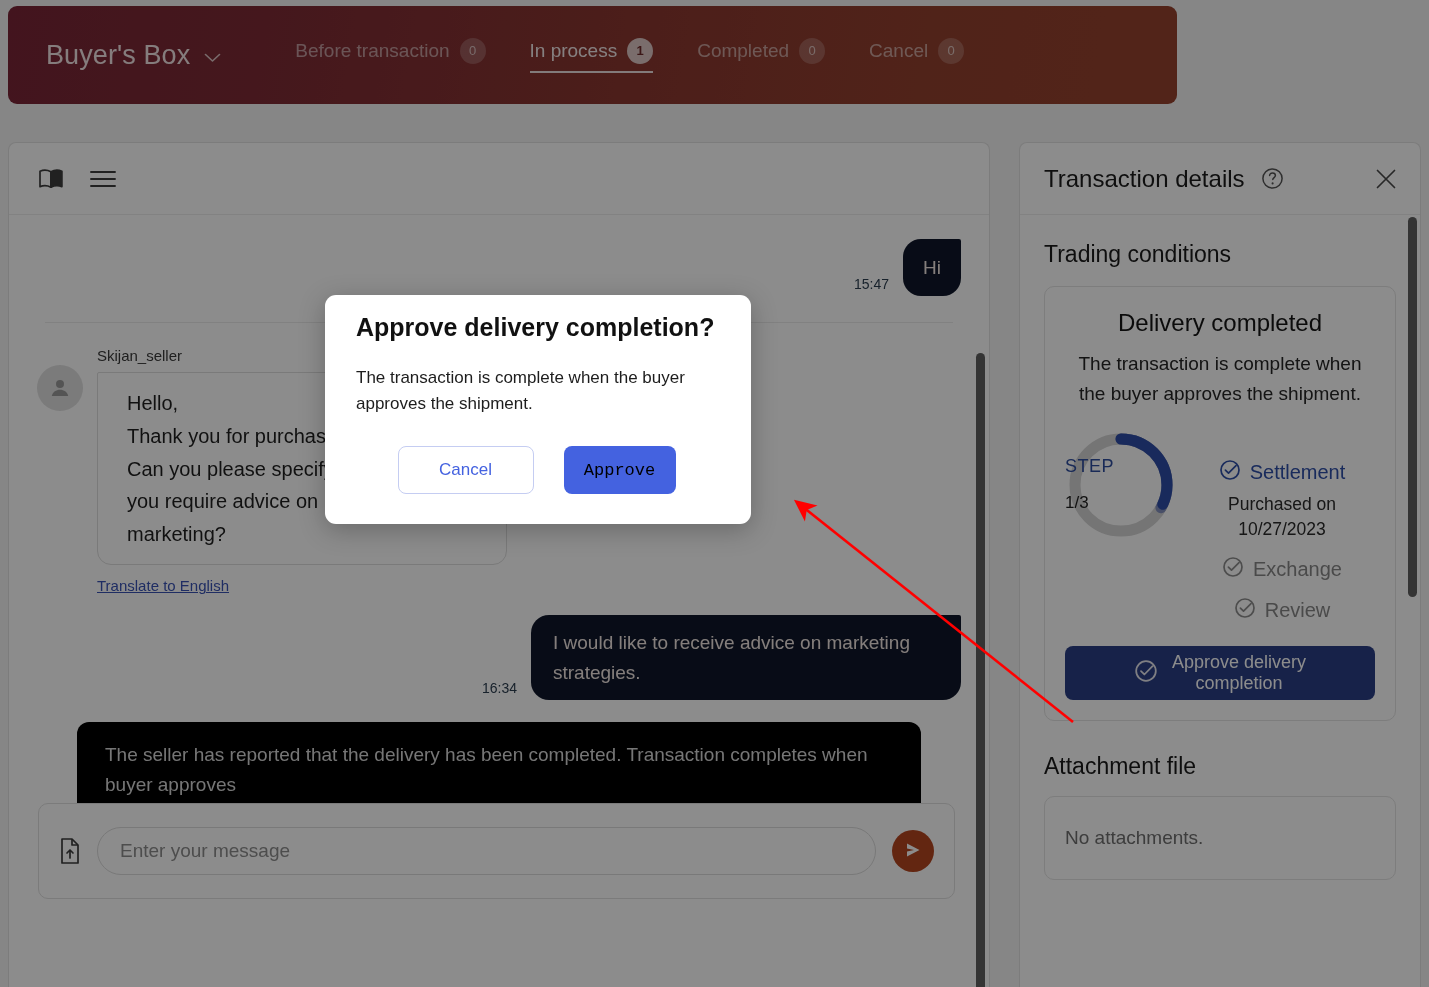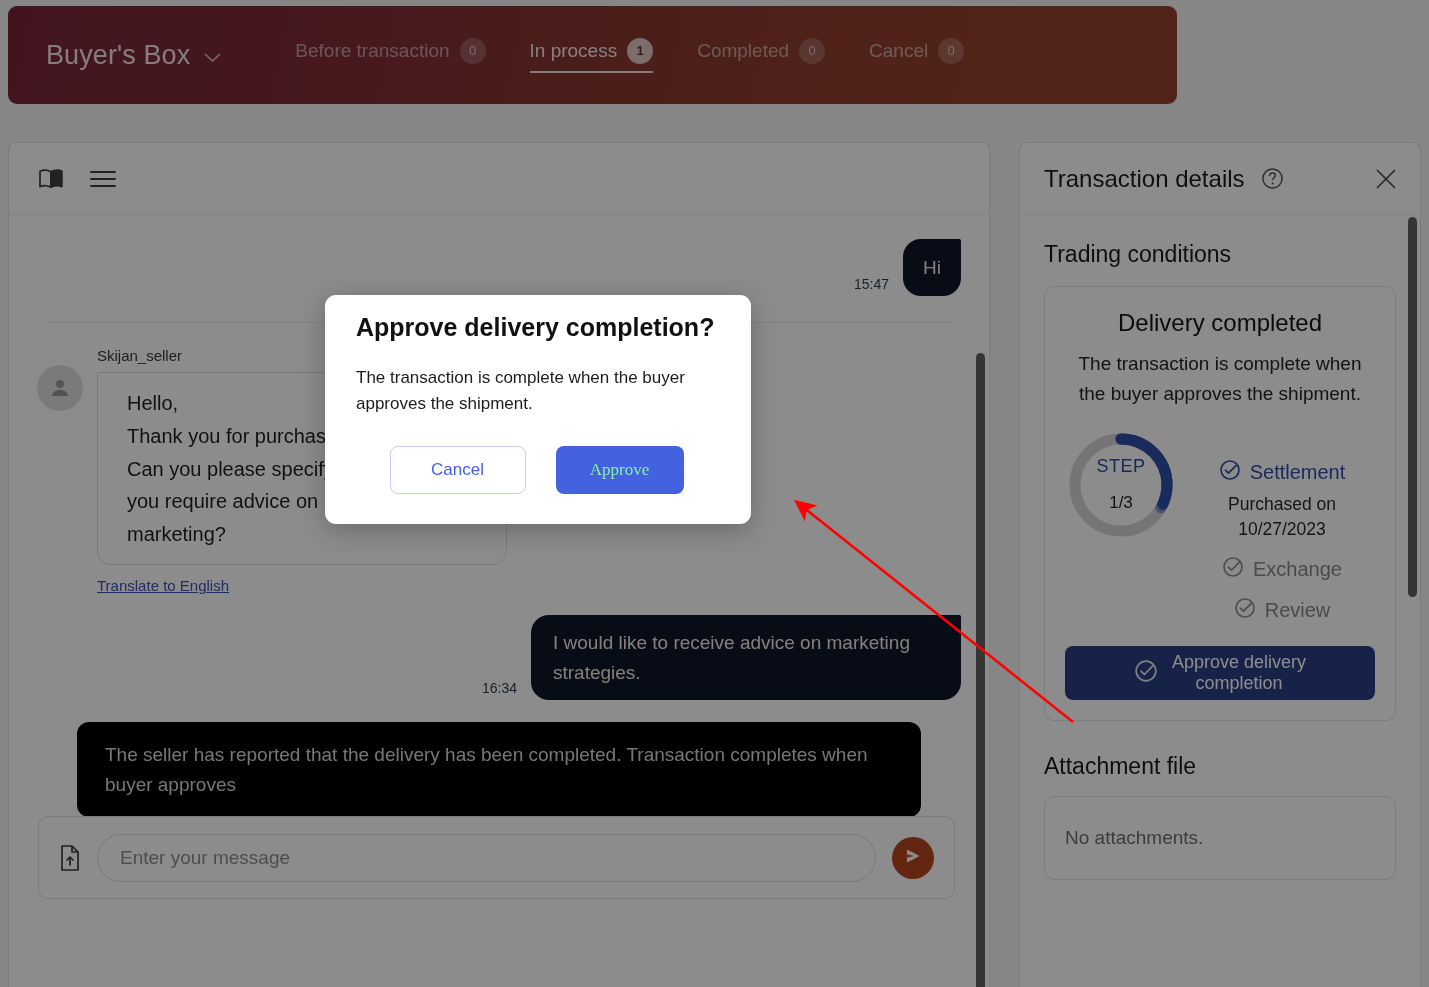--- a/index.html
+++ b/index.html
@@ -203,21 +203,21 @@
     font-size: 14px;
     color: #2c3e50;
     margin-top: 6px;
     padding-right: 92px;
   }
 
   
   .composer {
     position: absolute;
     left: 29px; right: 34px; bottom: 16px;
-    height: 83px;
+    height: 96px;
     border: 1px solid #e0e0e0;
     border-radius: 10px;
     display: flex;
     align-items: center;
     gap: 16px;
     padding: 0 20px;
     background: #fff;
   }
   .msg-input {
     flex: 1;
@@ -301,21 +301,20 @@
     position: relative;
     width: 112px; height: 112px;
     flex: none;
     margin-top: 4px;
   }
   .ring .lbl {
     position: absolute;
     inset: 0;
     display: flex;
     flex-direction: column;
-    align-items: center;
     justify-content: center;
     gap: 16px;
   }
   .ring .lbl .s1 { font-size: 18px; color: #2e4d9e; letter-spacing: .5px; }
   .ring .lbl .s2 { font-size: 17px; color: #1f1f1f; }
 
   .steplist { flex: 1; padding-top: 2px; margin-top: 32px; }
   .stepitem {
     display: flex; align-items: center; justify-content: center;
     gap: 9px;
@@ -404,27 +403,27 @@
     width: 136px; height: 48px;
     border: 1px solid #c5cdf2;
     background: #fff;
     color: #4462e0;
     border-radius: 8px;
     font-size: 17px;
     font-family: "Liberation Sans", sans-serif;
     cursor: pointer;
   }
   .btn-approve {
-    width: 128px; height: 48px;
+    width: 112px; height: 48px;
     border: none;
     background: #4462e0;
-    color: #86efac;
+    color: #000000;
     border-radius: 8px;
     font-size: 17px;
-    font-family: Liberation Serif, serif;
+    font-family: Liberation Mono, monospace;
     cursor: pointer;
   }
 
   
   .arrow-layer {
     position: absolute;
     inset: 0;
     z-index: 200;
     pointer-events: none;
   }

